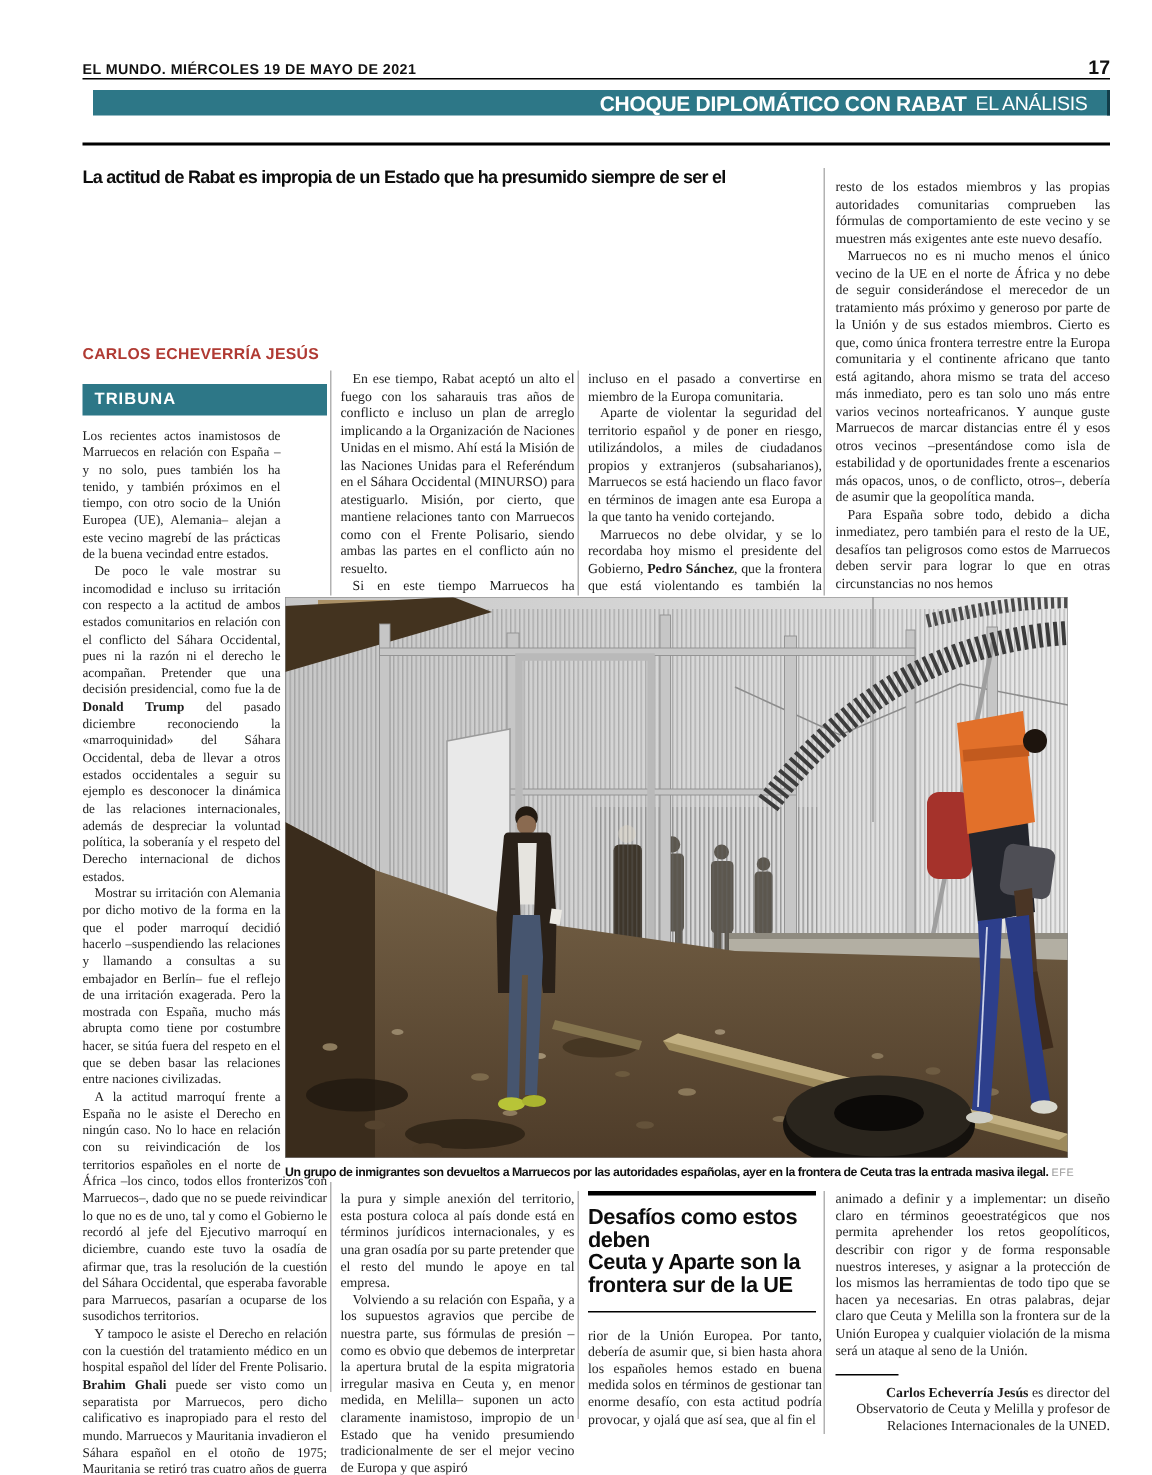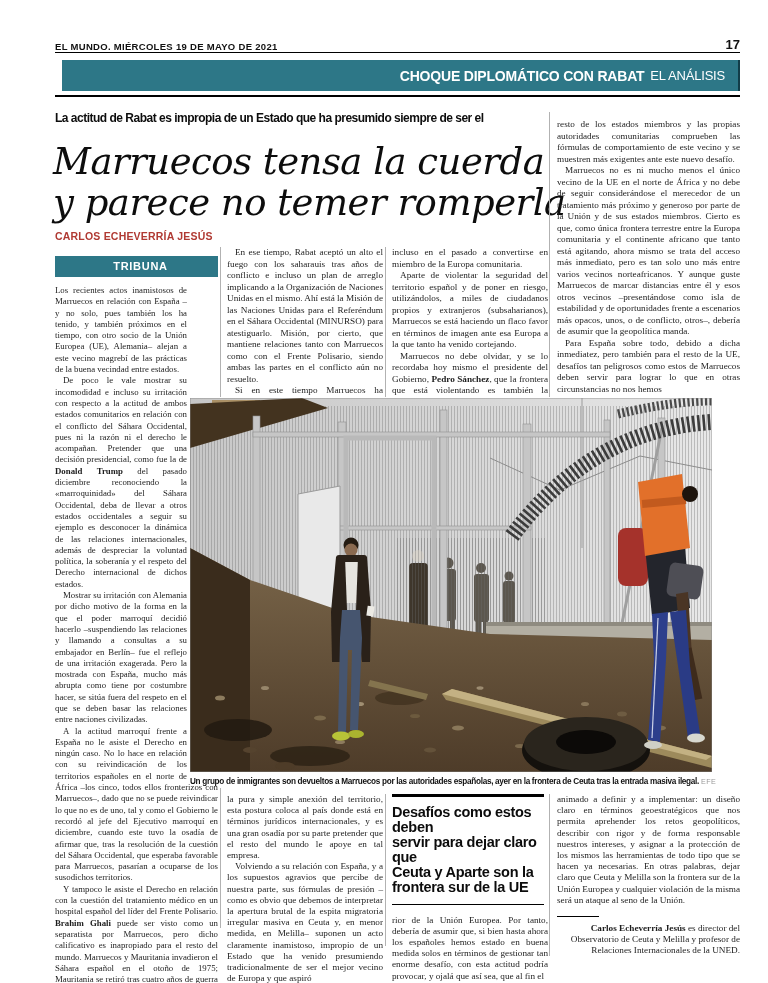--- a/index.html
+++ b/index.html
@@ -11,21 +11,21 @@
   .masthead{position:absolute;left:55px;right:28px;top:37px;display:flex;
     justify-content:space-between;align-items:flex-end;
     font-family:"Liberation Sans",sans-serif;font-weight:bold;color:#111;}
   .masthead .date{font-size:9.5px;letter-spacing:.3px;}
   .masthead .pnum{font-size:13px;}
   .rule-thin{position:absolute;left:55px;width:685px;height:1px;background:#000;}
   #rule-top{top:52px;}
   .rule-thick{position:absolute;left:55px;width:685px;height:2px;background:#000;top:95px;}
 
   
-  .banner{position:absolute;left:62px;width:678px;top:60px;height:31px;
+  .banner{position:absolute;left:62px;width:678px;top:60px;height:17px;
     background:var(--teal,#2d7787);display:flex;}
   .banner-left{flex:1;display:flex;align-items:center;justify-content:flex-end;
     padding-right:13px;color:#fff;font-family:"Liberation Sans",sans-serif;
     font-size:14px;letter-spacing:-.2px;gap:6px;white-space:nowrap;}
   .kick-bold{font-weight:bold;}
   .kick-light{font-weight:normal;font-size:13px;}
   .banner-divider{width:2px;background:#123d49;}
   .banner-right{width:176px;display:flex;align-items:center;justify-content:center;
     color:#fff;font-family:"Liberation Serif",serif;font-weight:bold;
     font-size:18px;letter-spacing:2.5px;}
@@ -36,21 +36,21 @@
     line-height:16px;letter-spacing:-.5px;color:#0d0d0d;white-space:nowrap;}
   .headline{position:absolute;left:53px;top:141px;margin:0;
     font-family:"DejaVu Serif",serif;font-style:italic;font-weight:normal;
     font-size:37px;line-height:41px;letter-spacing:-.5px;color:#0d0d0d;}
   .byline{position:absolute;left:55px;top:230px;
     font-family:"Liberation Sans",sans-serif;font-weight:bold;font-size:10.5px;
     letter-spacing:.2px;color:var(--byline_red,#b03a33);}
   .tribuna{position:absolute;left:55px;top:256px;width:163px;height:21px;
     background:var(--teal,#2d7787);color:#fff;box-sizing:border-box;
     font-family:"Liberation Sans",sans-serif;font-weight:bold;font-size:11px;
-    letter-spacing:.7px;line-height:21px;padding-left:8px;text-align:center;}
+    letter-spacing:.7px;line-height:21px;padding-left:8px;}
 
   
   .col{position:absolute;text-align:justify;color:#1d1d1d;}
   .col p{margin:0;}
   .col p.ind{text-indent:8px;}
   .col b{font-weight:bold;}
   .col1{left:55px;top:285px;width:163px;font-size:8.8px;line-height:11.3px;}
   .photo-spacer{float:right;width:31px;height:372px;margin-top:114px;}
   .col2top{left:227px;top:247px;width:156px;font-size:9.2px;line-height:11.5px;}
   .col3top{left:392px;top:247px;width:156px;font-size:9.2px;line-height:11.5px;}
@@ -102,24 +102,20 @@
       <span class="kick-bold">CHOQUE DIPLOMÁTICO CON RABAT</span>
       <span class="kick-light">EL ANÁLISIS</span>
     </div>
     <div class="banner-divider"></div>
   </div>
   <div class="rule-thick"></div>
 
   <div class="standfirst">
     <div>La actitud de Rabat es impropia de un Estado que ha presumido siempre de ser el</div>
   </div>
-  <h1 class="headline">
-    <div>Marruecos tensa la cuerda</div>
-    <div>y parece no temer romperla</div>
-  </h1>
   <div class="byline">CARLOS ECHEVERRÍA JESÚS</div>
   <div class="tribuna">TRIBUNA</div>
 
   <div class="vrule" id="vr1"></div>
   <div class="vrule" id="vr2"></div>
   <div class="vrule" id="vr3"></div>
   <div class="vrule" id="vr4"></div>
   <div class="vrule" id="vr5"></div>
   <div class="vrule" id="vr6"></div>
 
@@ -285,21 +281,20 @@
 
   <div class="col col2bot">
       <p><span>la pura y simple anexión del territorio, esta postura coloca al país donde está en términos jurídicos internacionales, y es una gran osadía por su parte pretender que el resto del mundo le apoye en tal empresa.</span></p>
       <p class="ind"><span>Volviendo a su relación con España, y a los supuestos agravios que percibe de nuestra parte, sus fórmulas de presión –como es obvio que debemos de interpretar la apertura brutal de la espita migratoria irregular masiva en Ceuta y, en menor medida, en Melilla– suponen un acto claramente inamistoso, impropio de un Estado que ha venido presumiendo tradicionalmente de ser el mejor vecino de Europa y que aspiró</span></p>
     </div>
 
   <div class="col col3bot">
     <div class="pq-rule-top"></div>
     <div class="pull-quote">
         <p>Desafíos como estos deben</p>
-        <p>servir para dejar claro que</p>
         <p>Ceuta y Aparte son la</p>
         <p>frontera sur de la UE</p>
       </div>
     <div class="pq-rule-bot"></div>
     <div>
         <p><span>rior de la Unión Europea. Por tanto, debería de asumir que, si bien hasta ahora los españoles hemos estado en buena medida solos en términos de gestionar tan enorme desafío, con esta actitud podría provocar, y ojalá que así sea, que al fin el</span></p>
       </div>
   </div>
 
   <div class="col col4bot">

